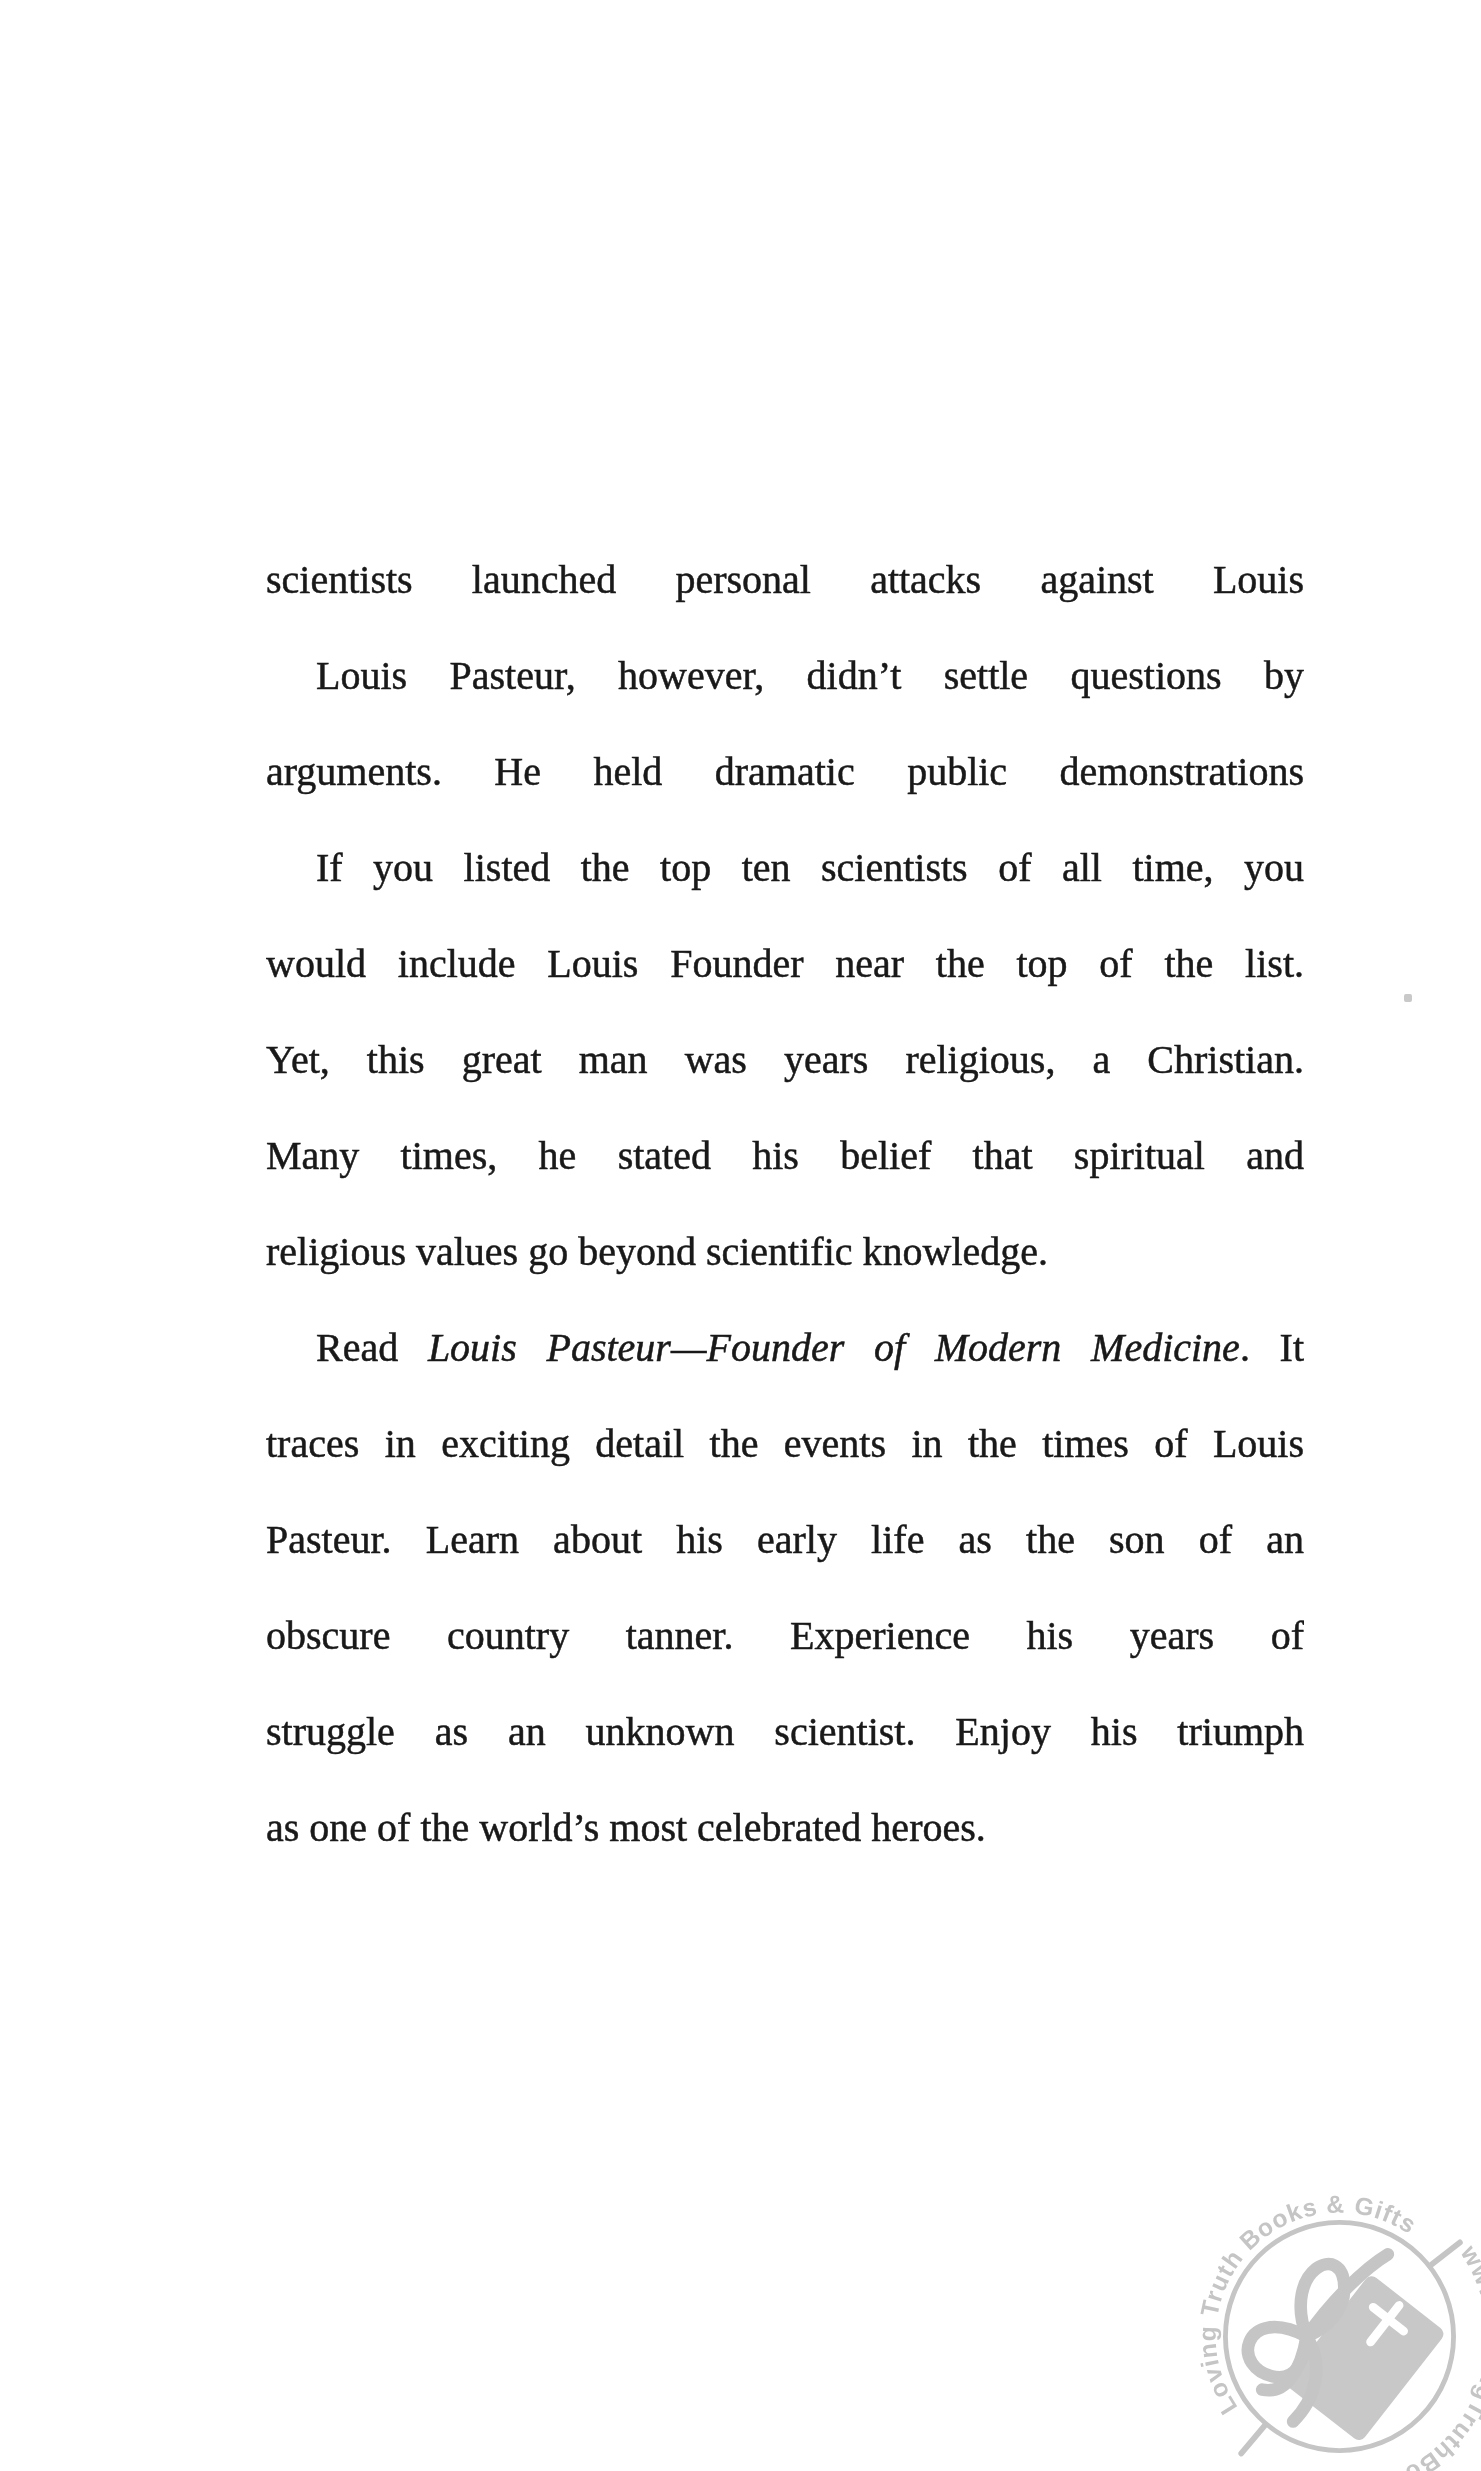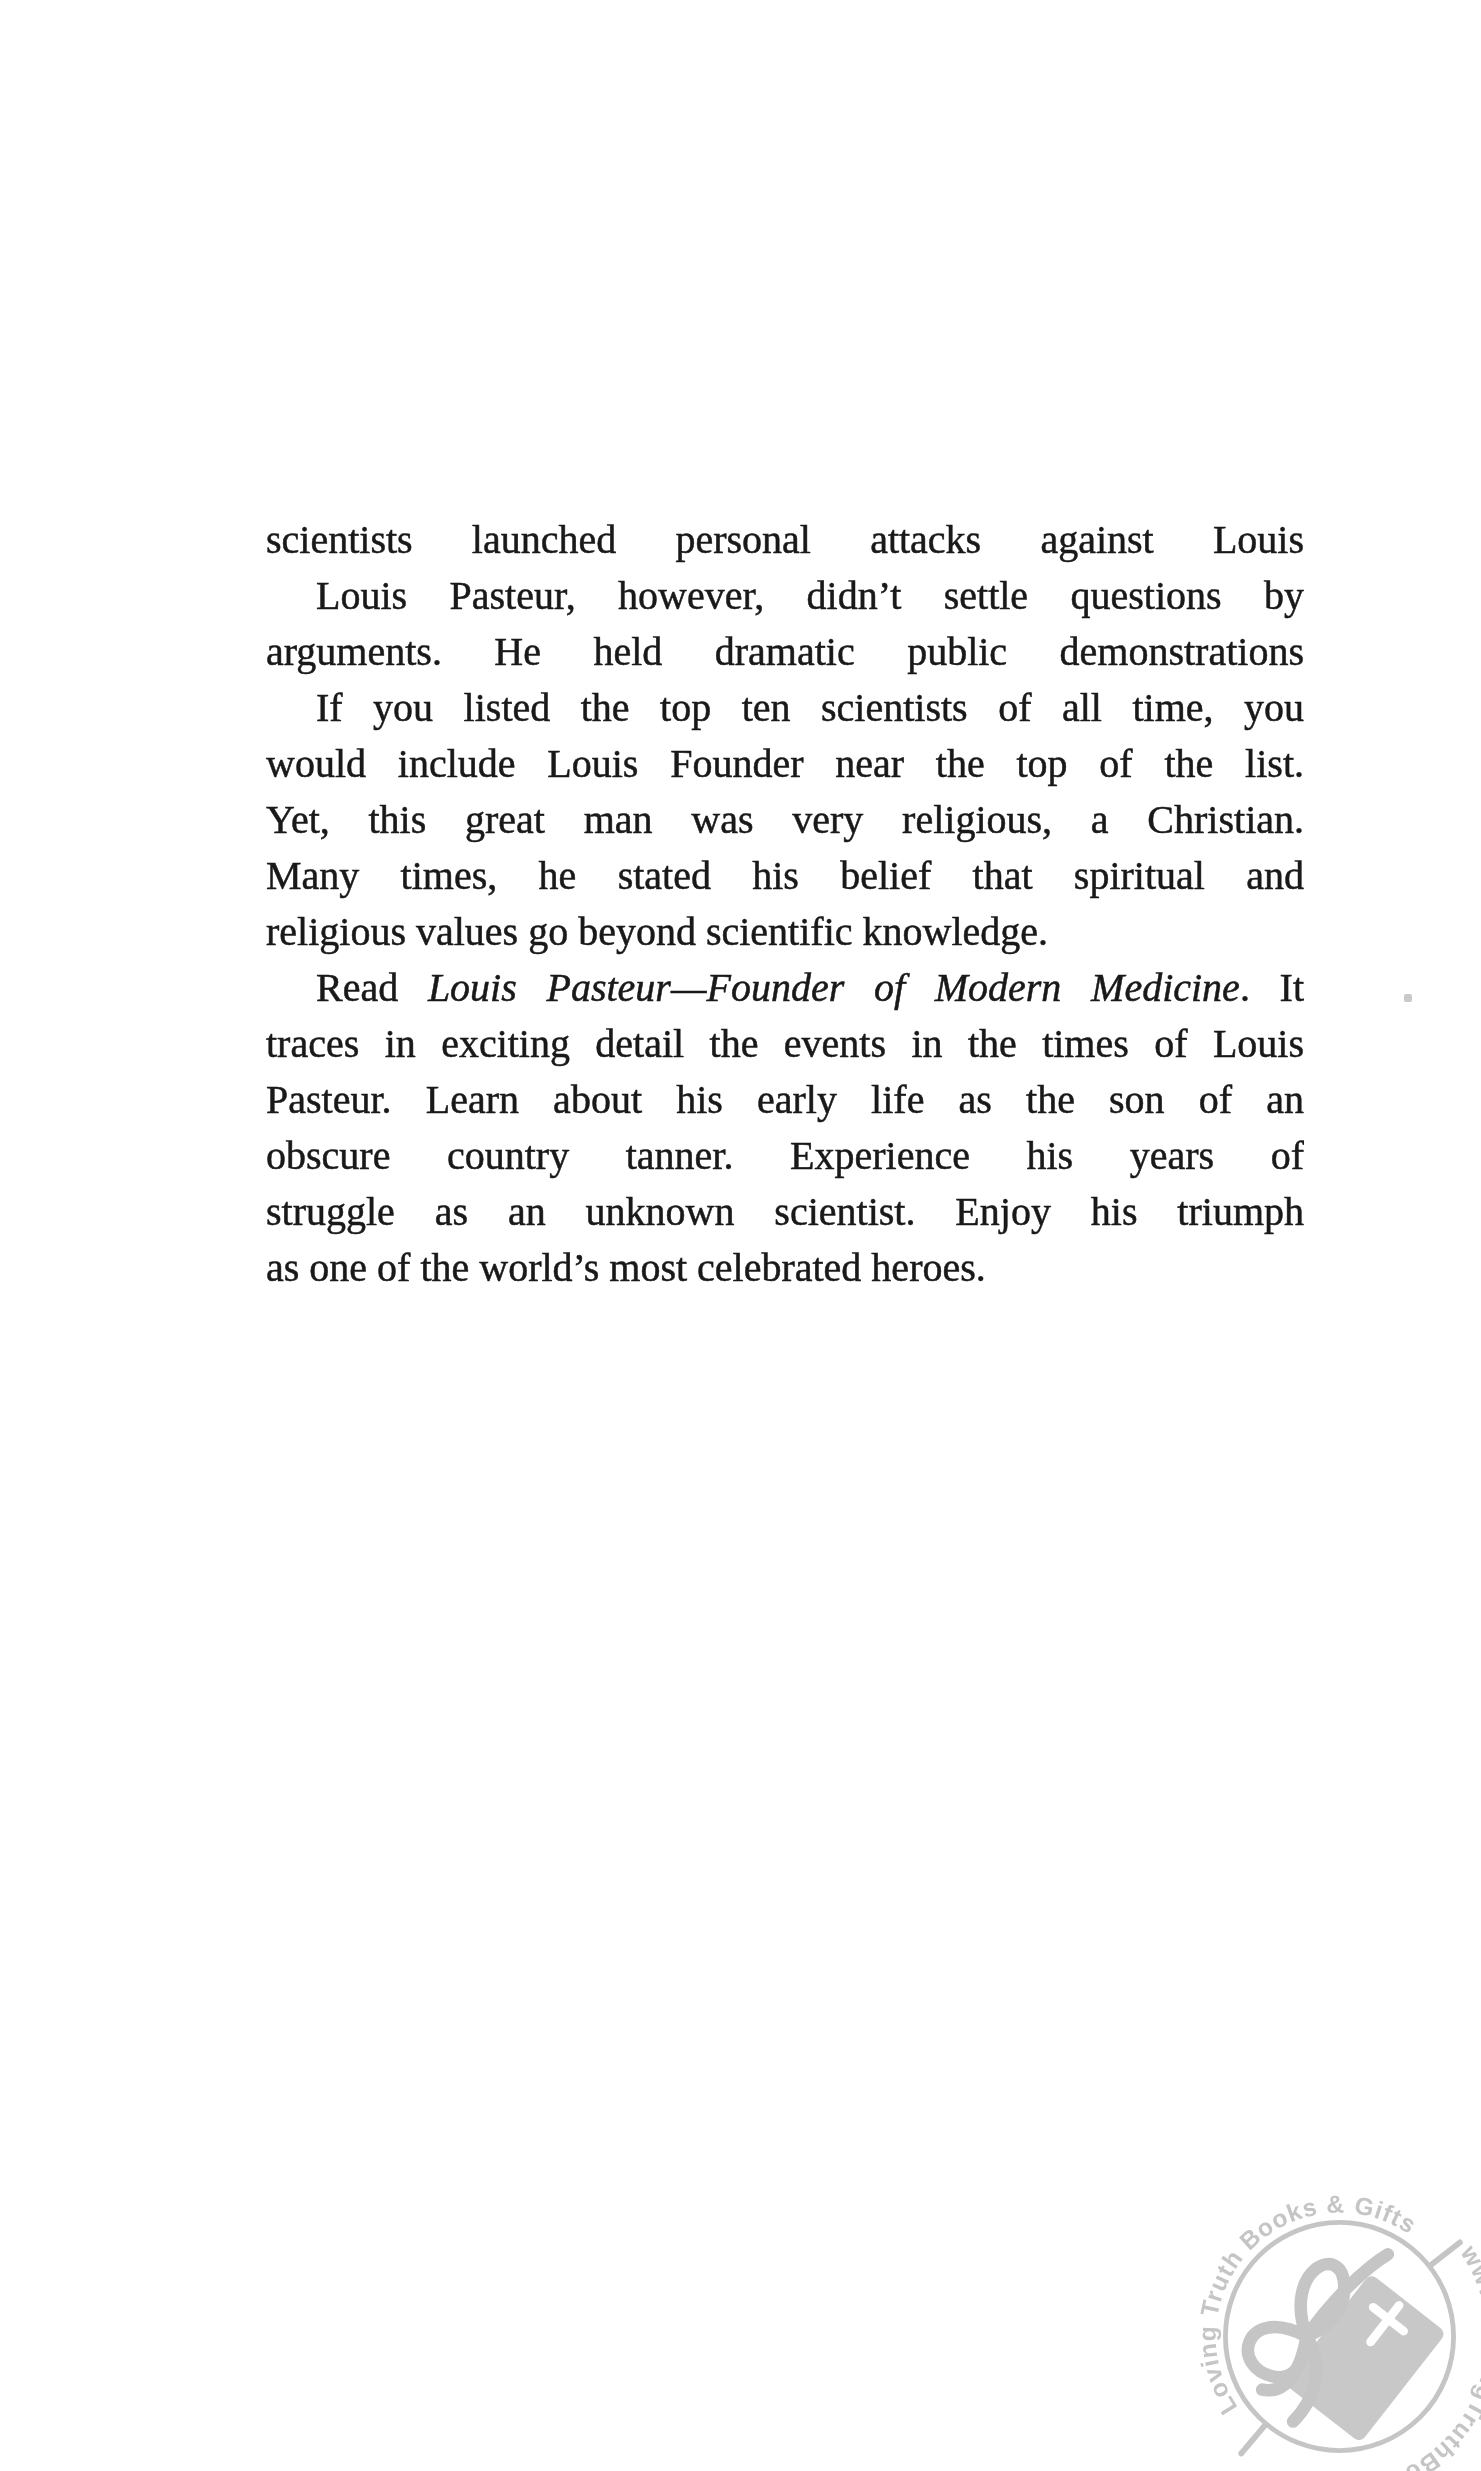--- a/index.html
+++ b/index.html
@@ -21,20 +21,21 @@
     line-height: 56px;
     color: #191919;
     -webkit-text-stroke: 0.5px #191919;
   }
   .ln {
     height: 56px;
     overflow: hidden;
     text-align: justify;
     text-align-last: justify;
     white-space: normal;
+    margin-top: 40px;
   }
   .ln.end {
     text-align: left;
     text-align-last: left;
   }
   .ln.ind { padding-left: 50px; }
   .it { }
 
   .speck {
     position: absolute;
@@ -60,21 +61,21 @@
 <body>
 
 <div class="page">
 
   <main class="text-block">
     <div class="ln">scientists launched personal attacks against Louis</div>
     <div class="ln ind">Louis Pasteur, however, didn’t settle questions by</div>
     <div class="ln">arguments. He held dramatic public demonstrations</div>
     <div class="ln ind">If you listed the top ten scientists of all time, you</div>
     <div class="ln">would include Louis Founder near the top of the list.</div>
-    <div class="ln">Yet, this great man was very religious, a Christian.</div>
+    <div class="ln">Yet, this great man was years religious, a Christian.</div>
     <div class="ln">Many times, he stated his belief that spiritual and</div>
     <div class="ln end">religious values go beyond scientific knowledge.</div>
     <div class="ln ind">
       <span>Read </span><em class="it">Louis Pasteur—Founder of Modern Medicine</em><span>. It</span>
     </div>
     <div class="ln">traces in exciting detail the events in the times of Louis</div>
     <div class="ln">Pasteur. Learn about his early life as the son of an</div>
     <div class="ln">obscure country tanner. Experience his years of</div>
     <div class="ln">struggle as an unknown scientist. Enjoy his triumph</div>
     <div class="ln end">as one of the world’s most celebrated heroes.</div>

